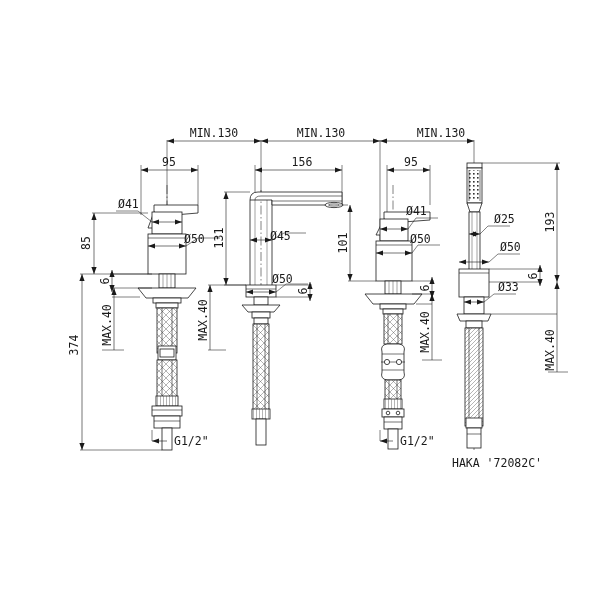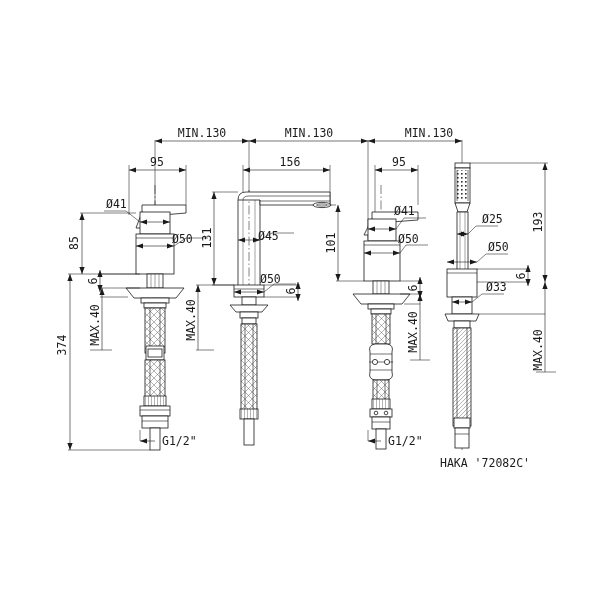--- a/index.html
+++ b/index.html
@@ -7,20 +7,21 @@
     padding: 0;
     background: #ffffff;
   }
   #page {
     position: relative;
     width: 572px;
     height: 600px;
     background: #ffffff;
     font-family: "DejaVu Sans Mono", "Liberation Mono", monospace;
     overflow: hidden;
+    margin-left: 12px;
   }
   svg.drawing {
     position: absolute;
     left: 0;
     top: 0;
     width: 600px;
     height: 600px;
   }
   .ln { stroke: #1a1a1a; stroke-width: 0.8; fill: none; }
   .ln-thin { stroke: #1a1a1a; stroke-width: 0.6; fill: none; }

